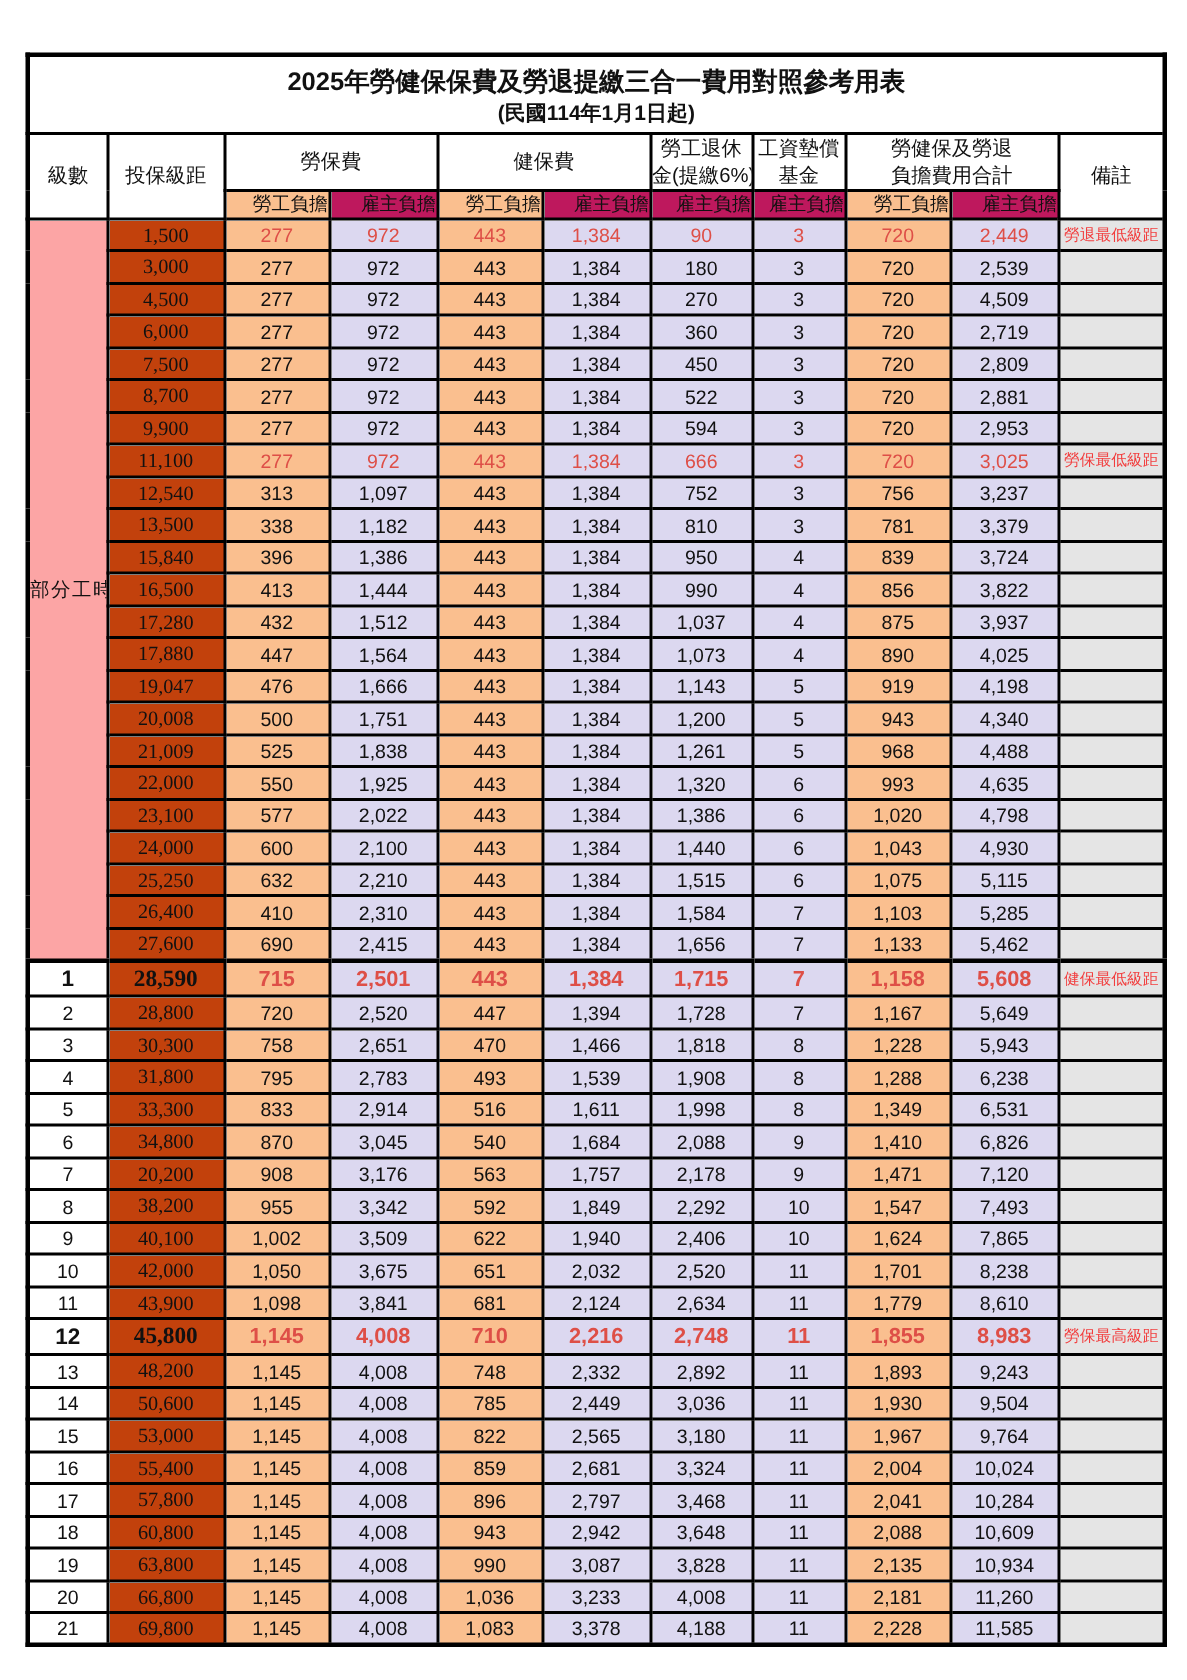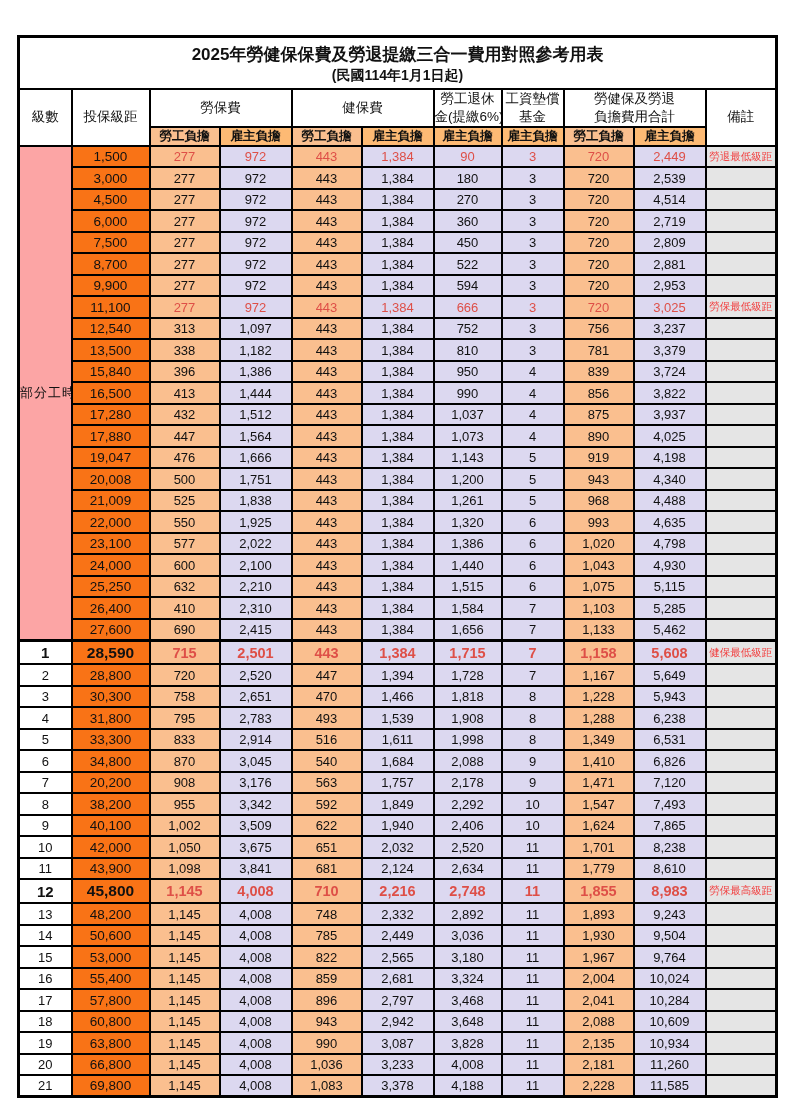--- a/index.html
+++ b/index.html
@@ -41,29 +41,29 @@
   col.c9 { width: 72px; }
   col.c10 { width: 71px; }
 
   tr.title-row th { height: 52px; background: #fff; }
   .title-line1 { font-size: 17px; font-weight: 700; line-height: 1.5; }
   .title-line2 { font-size: 14px; font-weight: 700; line-height: 1.1; }
 
   tr.hdr1 th, tr.hdr2 th { height: 20px; }
   tr.hdr3 th { height: 19px; }
   th.grp { font-size: 13.5px; font-weight: 400; line-height: 1.35; }
-  th.sub { font-size: 12.5px; font-weight: 700; }
+  th.sub { font-size: 12.5px; font-weight: 400; text-align: right; }
   .bg-emp { background: #FABF8F; }
-  .bg-er  { background: #fdba74; }
+  .bg-er  { background: #be185d; }
 
   tbody tr { height: 21.5px; }
   tbody td.emp { background: #FABF8F; }
   tbody td.er  { background: #DCD8F0; }
   tbody td.level   { background: #fff; font-size: 13px; }
-  tbody td.bracket { background: #f97316; font-size: 13.5px; }
+  tbody td.bracket { background: #c2410c; font-size: 13.5px; font-family: Liberation Serif, serif; }
   tbody td.remark  { background: #e5e5e5; font-size: 10.5px; color: #F23E3E; }
   tbody td.red { color: #DE4F47; }
   tbody td.part-time { background: #fca5a5; font-size: 13px; letter-spacing: 1px; }
 
   tr.emphasis { height: 24px; }
   tr.emphasis td { font-weight: 700; font-size: 14.5px; }
   tr.emphasis td.bracket { font-size: 15.5px; }
   tr.emphasis td.level { font-size: 15px; }
   tr.emphasis td.remark { font-weight: 400; font-size: 10.5px; }
   tr.thick-top td { border-top: 3px solid #000; }
@@ -152,21 +152,21 @@
         </tr>
         <tr>
           <td class="bracket">4,500</td>
           <td class="emp">277</td>
           <td class="er">972</td>
           <td class="emp">443</td>
           <td class="er">1,384</td>
           <td class="er">270</td>
           <td class="er">3</td>
           <td class="emp">720</td>
-          <td class="er">4,514</td>
+          <td class="er">4,509</td>
           <td class="remark"></td>
         </tr>
         <tr>
           <td class="bracket">6,000</td>
           <td class="emp">277</td>
           <td class="er">972</td>
           <td class="emp">443</td>
           <td class="er">1,384</td>
           <td class="er">360</td>
           <td class="er">3</td>

